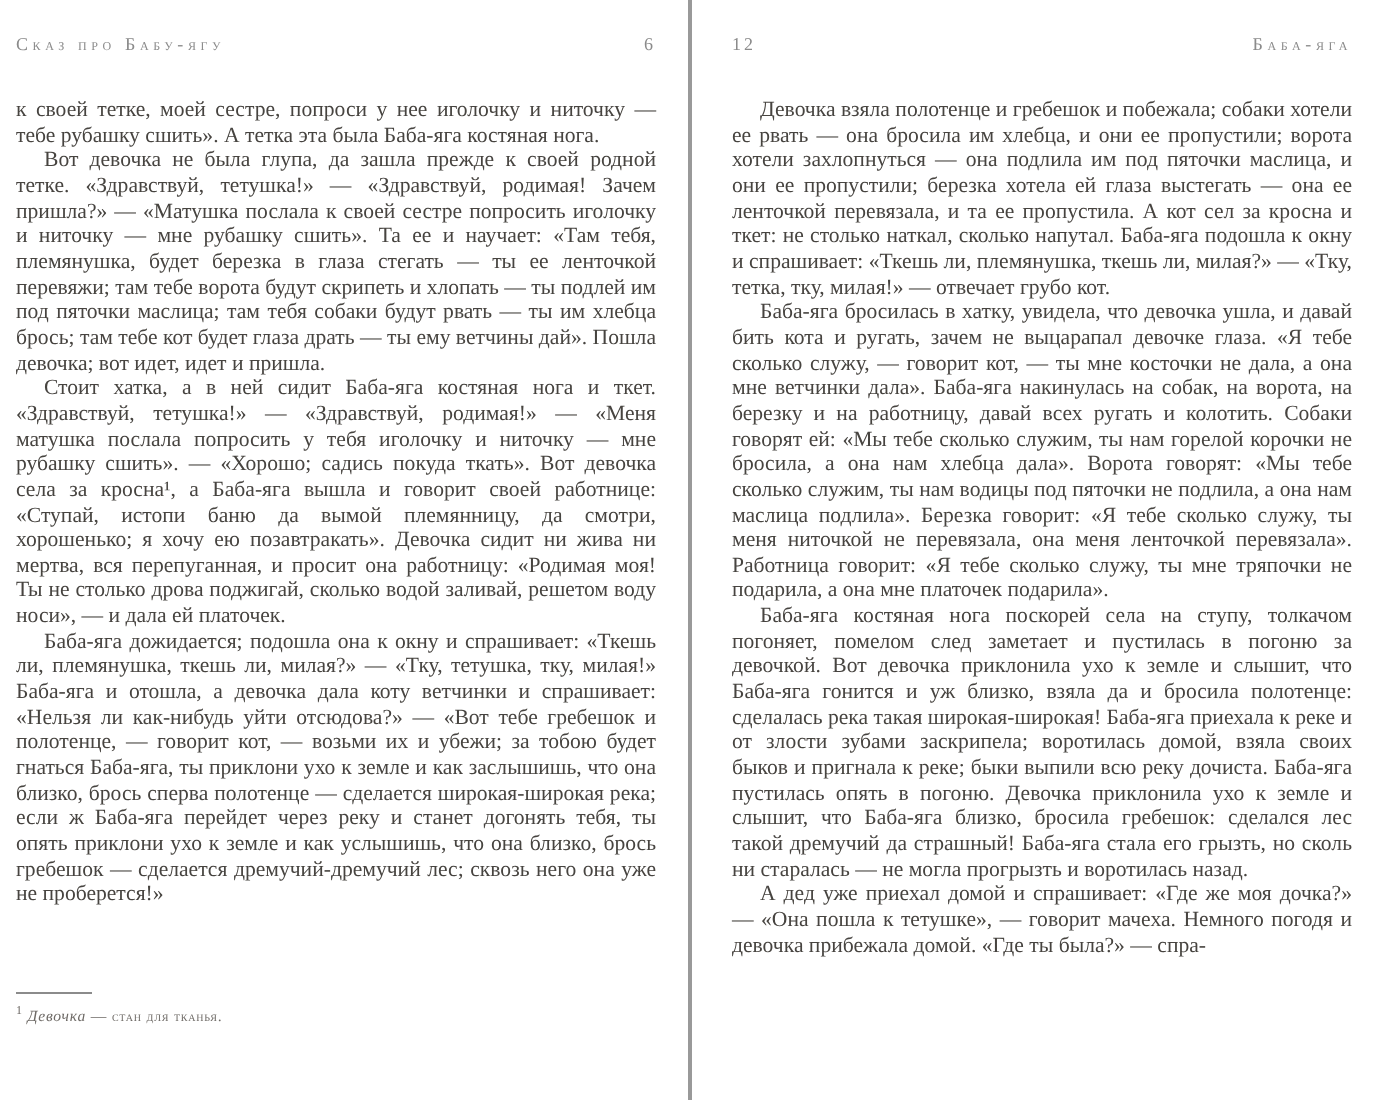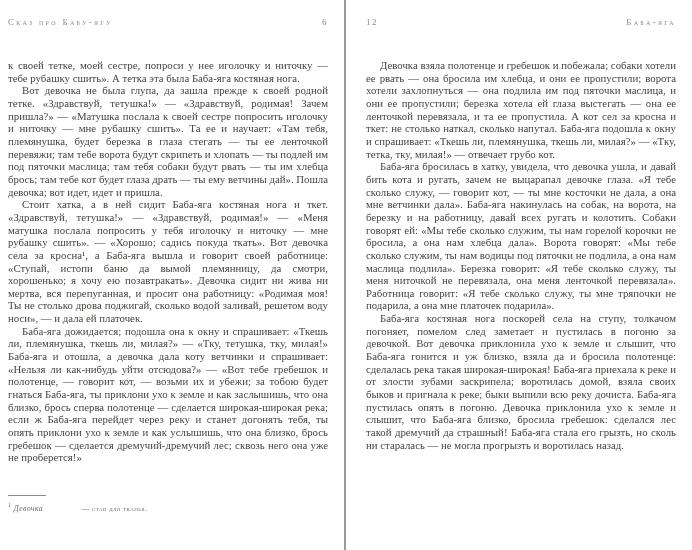--- a/index.html
+++ b/index.html
@@ -33,21 +33,21 @@
     align-items: baseline;
     font-size: 9px;
     letter-spacing: 2.3px;
     font-variant: small-caps;
     color: var(--header, #8b8b8b);
   }
   .running-head .pagenum {
     font-variant: normal;
     letter-spacing: 1.5px;
   }
-  .body-text { margin-top: 32px; }
+  .body-text { margin-top: 22px; }
   .body-text p {
     margin: 0;
     font-size: 10.8px;
     line-height: 12.65px;
     text-align: justify;
     text-indent: 14px;
     color: var(--text, #474440);
     hyphens: auto;
     -webkit-hyphens: auto;
   }
@@ -68,21 +68,21 @@
     font-size: 7.8px;
     line-height: 10px;
     color: #6e6a66;
     letter-spacing: 0.4px;
   }
   .footnote-text .fn-marker {
     vertical-align: super;
     font-size: 6px;
   }
   .footnote-text .fn-term { font-style: italic; }
-  .footnote-text .fn-def  { font-variant: small-caps; padding-left: 36px; }
+  .footnote-text .fn-def  { font-variant: small-caps; }
 </style>
 </head>
 <body>
 
 <div class="spread">
 
   <div class="page page-left">
     <div class="running-head">
       <span>Сказ про Бабу-ягу</span>
       <span class="pagenum">6</span>
@@ -106,16 +106,17 @@
 
   <div class="page page-right">
     <div class="running-head">
       <span class="pagenum">12</span>
       <span>Баба-яга</span>
     </div>
     <div class="body-text">
       <p>Девочка взяла полотенце и гребешок и побежала; собаки хотели ее рвать — она бросила им хлебца, и они ее пропустили; ворота хотели захлопнуться — она подлила им под пяточки маслица, и они ее пропустили; березка хотела ей глаза выстегать — она ее ленточкой перевязала, и та ее пропустила. А кот сел за кросна и ткет: не столько наткал, сколько напутал. Баба-яга подошла к окну и спрашивает: «Ткешь ли, племянушка, ткешь ли, милая?» — «Тку, тетка, тку, милая!» — отвечает грубо кот.</p>
       <p>Баба-яга бросилась в хатку, увидела, что девочка ушла, и давай бить кота и ругать, зачем не выцарапал девочке глаза. «Я тебе сколько служу, — говорит кот, — ты мне косточки не дала, а она мне ветчинки дала». Баба-яга накинулась на собак, на ворота, на березку и на работницу, давай всех ругать и колотить. Собаки говорят ей: «Мы тебе сколько служим, ты нам горелой корочки не бросила, а она нам хлебца дала». Ворота говорят: «Мы тебе сколько служим, ты нам водицы под пяточки не подлила, а она нам маслица подлила». Березка говорит: «Я тебе сколько служу, ты меня ниточкой не перевязала, она меня ленточкой перевязала». Работница говорит: «Я тебе сколько служу, ты мне тряпочки не подарила, а она мне платочек подарила».</p>
       <p>Баба-яга костяная нога поскорей села на ступу, толкачом погоняет, помелом след заметает и пустилась в погоню за девочкой. Вот девочка приклонила ухо к земле и слышит, что Баба-яга гонится и уж близко, взяла да и бросила полотенце: сделалась река такая широкая-широкая! Баба-яга приехала к реке и от злости зубами заскрипела; воротилась домой, взяла своих быков и пригнала к реке; быки выпили всю реку дочиста. Баба-яга пустилась опять в погоню. Девочка приклонила ухо к земле и слышит, что Баба-яга близко, бросила гребешок: сделался лес такой дремучий да страшный! Баба-яга стала его грызть, но сколь ни старалась — не могла прогрызть и воротилась назад.</p>
+      <p>А дед уже приехал домой и спрашивает: «Где же моя дочка?» — «Она пошла к тетушке», — говорит мачеха. Немного погодя и девочка прибежала домой. «Где ты была?» — спра-</p>
     </div>
   </div>
 
 </div>
 
 </body></html>

